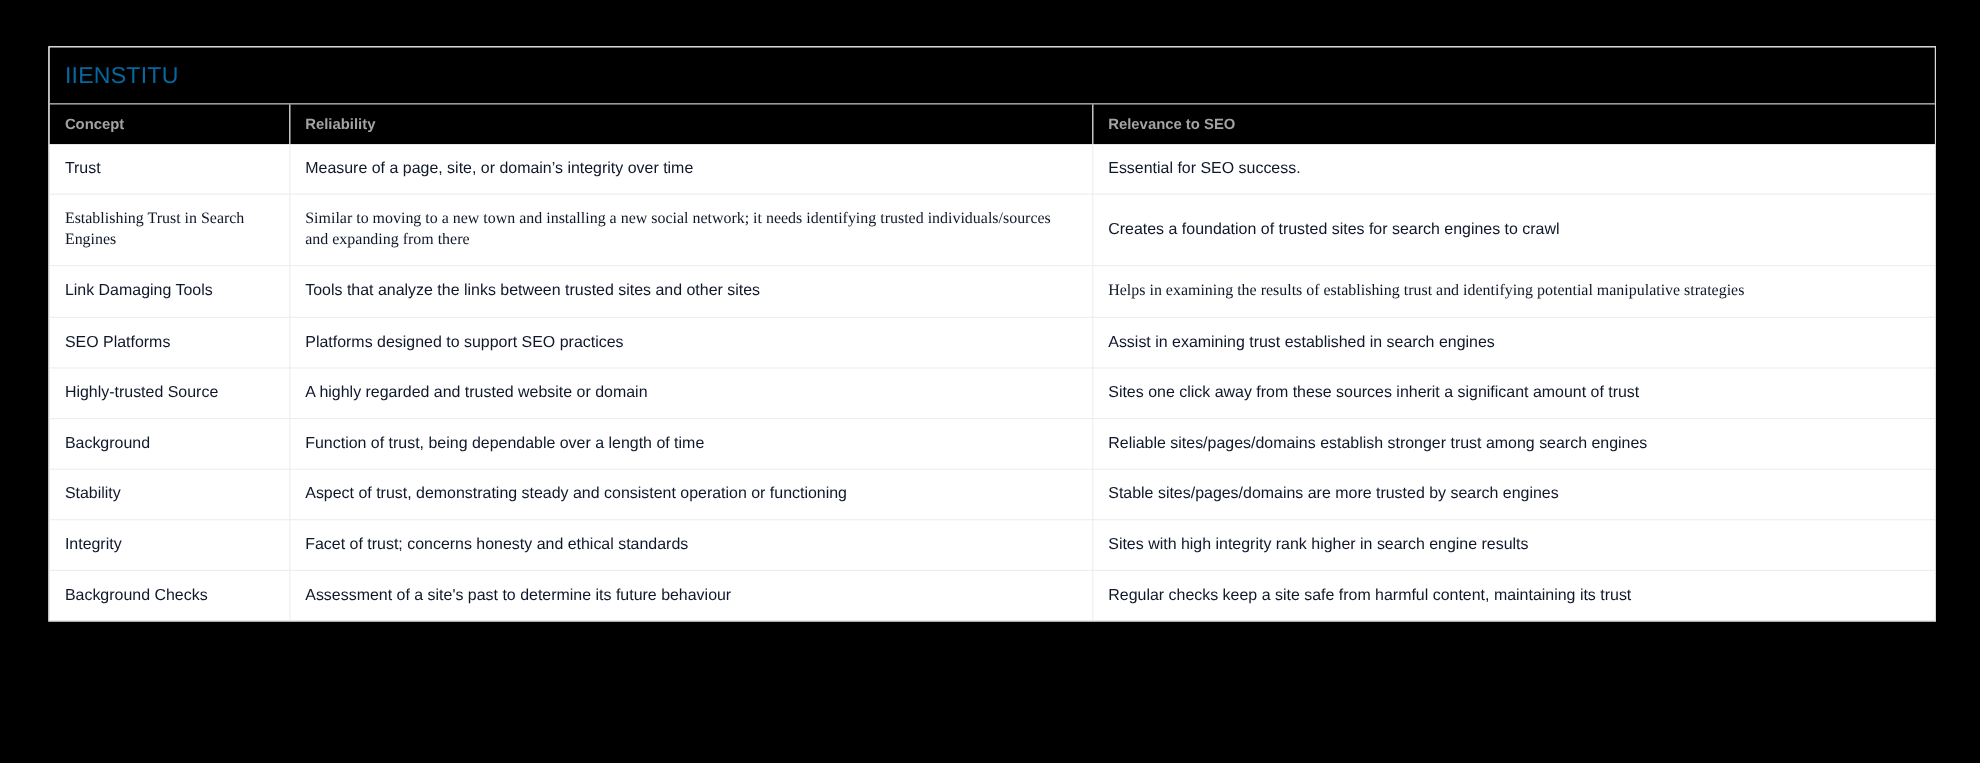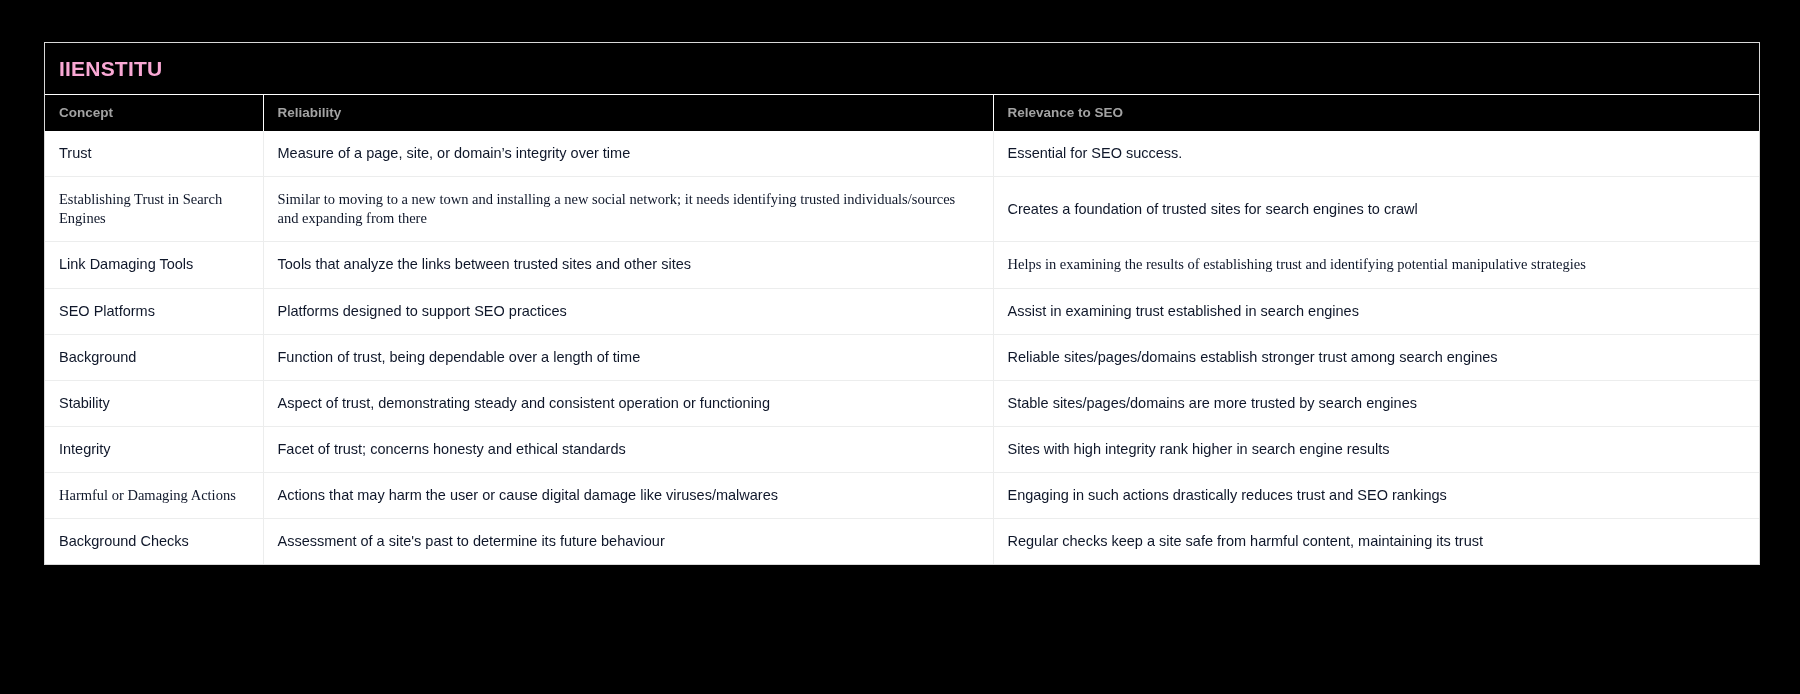--- a/index.html
+++ b/index.html
@@ -38,23 +38,23 @@
   .brand-bar {
     background: #000000;
     height: 52px;
     display: flex;
     align-items: center;
     padding: 0 14px;
     box-sizing: border-box;
     border-bottom: 1px solid #ffffff;
   }
   .brand-title {
-    color: #f9a8d4;
+    color: #0369a1;
     font-size: 21px;
-    font-weight: bold;
+    font-weight: normal;
     letter-spacing: 0.2px;
     line-height: 1;
   }
 
   table.data-table {
     border-collapse: collapse;
     width: 100%;
     table-layout: fixed;
   }
 
@@ -136,44 +136,44 @@
           <td>Tools that analyze the links between trusted sites and other sites</td>
           <td class="wrap">Helps in examining the results of establishing trust and identifying potential manipulative strategies</td>
         </tr>
 
         <tr>
           <td>SEO Platforms</td>
           <td>Platforms designed to support SEO practices</td>
           <td>Assist in examining trust established in search engines</td>
         </tr>
 
+        <tr>
+          <td>Highly-trusted Source</td>
+          <td>A highly regarded and trusted website or domain</td>
+          <td>Sites one click away from these sources inherit a significant amount of trust</td>
+        </tr>
 
         <tr>
           <td>Background</td>
           <td>Function of trust, being dependable over a length of time</td>
           <td>Reliable sites/pages/domains establish stronger trust among search engines</td>
         </tr>
 
         <tr>
           <td>Stability</td>
           <td>Aspect of trust, demonstrating steady and consistent operation or functioning</td>
           <td>Stable sites/pages/domains are more trusted by search engines</td>
         </tr>
 
         <tr>
           <td>Integrity</td>
           <td>Facet of trust; concerns honesty and ethical standards</td>
           <td>Sites with high integrity rank higher in search engine results</td>
         </tr>
 
-        <tr>
-          <td class="wrap">Harmful or Damaging Actions</td>
-          <td>Actions that may harm the user or cause digital damage like viruses/malwares</td>
-          <td>Engaging in such actions drastically reduces trust and SEO rankings</td>
-        </tr>
 
         <tr>
           <td>Background Checks</td>
           <td>Assessment of a site's past to determine its future behaviour</td>
           <td>Regular checks keep a site safe from harmful content, maintaining its trust</td>
         </tr>
 
       </tbody>
     </table>
 

